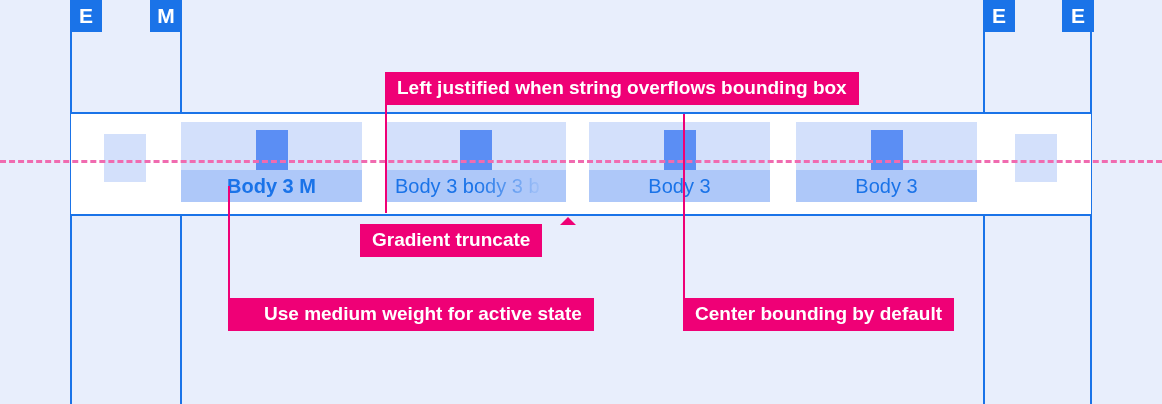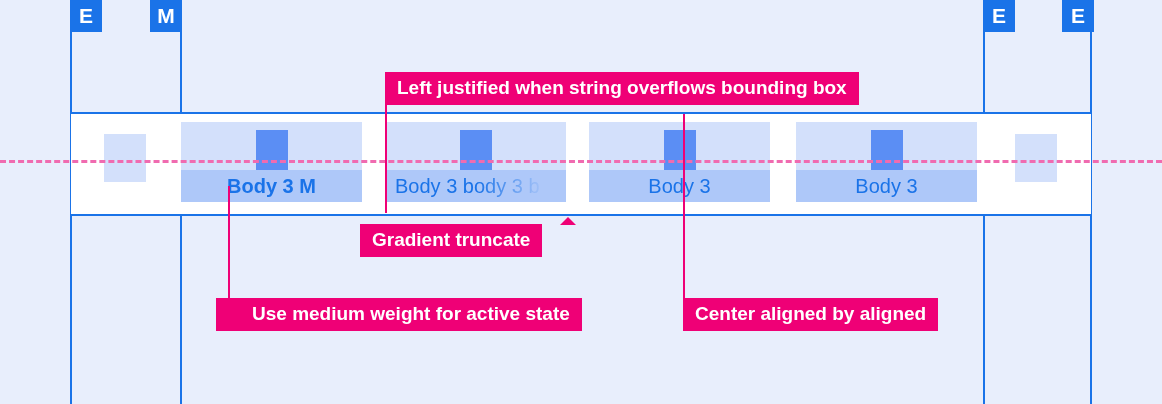--- a/index.html
+++ b/index.html
@@ -153,21 +153,21 @@
 
   <div class="callout" style="left:360px;top:224px;">
     <span class="tri" style="left:200px;"></span>
     <span>Gradient truncate</span>
   </div>
 
   <div class="callout" style="left:385px;top:72px;">
     <span>Left justified when string overflows bounding box</span>
   </div>
 
-  <div class="callout" style="left:216px;top:298px;padding-left:36px;">
+  <div class="callout" style="left:228px;top:298px;padding-left:36px;">
     <span>Use medium weight for active state</span>
   </div>
 
   <div class="callout" style="left:683px;top:298px;">
-    <span>Center aligned by aligned</span>
+    <span>Center bounding by default</span>
   </div>
 
 </div>
 
 </body></html>

